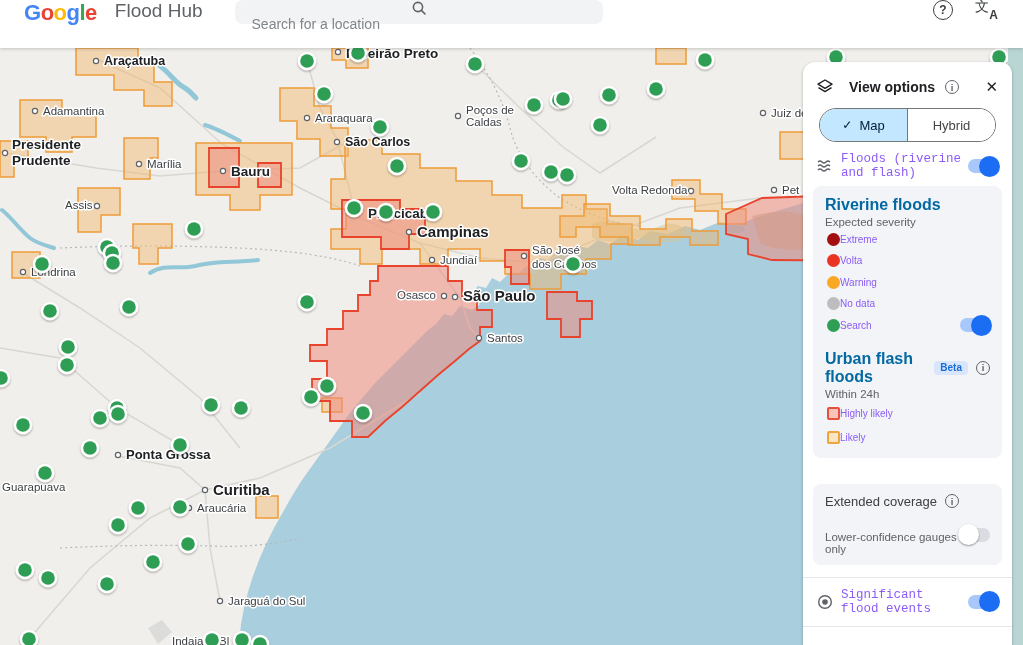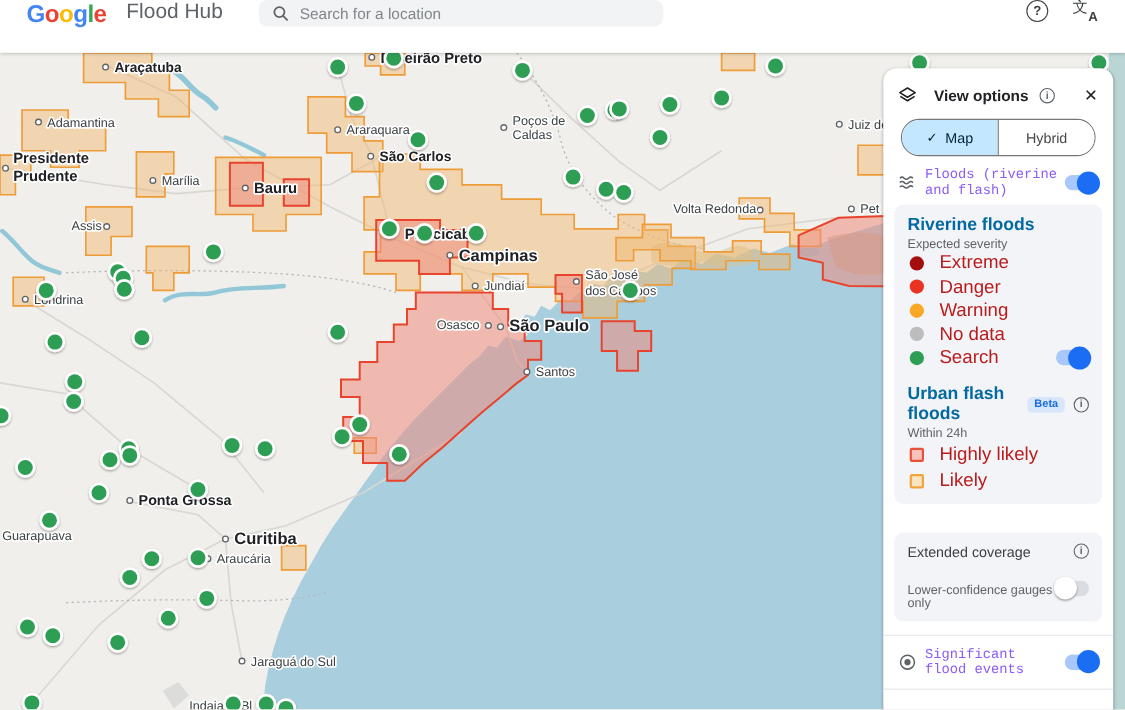--- a/index.html
+++ b/index.html
@@ -8,21 +8,21 @@
 
   
   .topbar { position:absolute; top:0; left:0; width:1023px; height:48px; background:#fff;
             box-shadow:0 1px 3px rgba(60,64,67,.25); display:flex; align-items:flex-start; z-index:30; }
   .logo { font-size:22px; font-weight:700; letter-spacing:-.5px; margin-left:24px; }
   .logo span:nth-child(1){color:#4285F4}.logo span:nth-child(2){color:#EA4335}
   .logo span:nth-child(3){color:#FBBC05}.logo span:nth-child(4){color:#4285F4}
   .logo span:nth-child(5){color:#34A853}.logo span:nth-child(6){color:#EA4335}
   .app-title { font-size:19px; color:#5f6368; margin-left:18px; }
   .searchbox { margin-left:32px; width:368px; height:24px; background:#f1f3f4; border-radius:8px;
-               display:flex; align-items:center; padding:0 12px; }
+               display:flex; align-items:center; padding:0 12px;flex-direction:column; }
   .searchbox input { border:none; outline:none; background:transparent; font-size:14px; color:#3c4043;
                      width:100%; margin-left:10px; font-family:"Liberation Sans",sans-serif; }
   .searchbox input::placeholder { color:#80868b; }
   .topbar-right { margin-left:auto; display:flex; align-items:center; gap:22px; margin-right:26px; }
   .help-icon { width:20px; height:20px; border:1.7px solid #3c4043; border-radius:50%; color:#3c4043;
                font-size:12px; font-weight:700; display:flex; align-items:center; justify-content:center; }
   .translate-icon { position:relative; width:22px; height:20px; color:#3c4043; }
   .translate-icon .zh { position:absolute; left:0; top:-2px; font-size:14px; }
   .translate-icon .en { position:absolute; right:-1px; bottom:-2px; font-size:12px; font-weight:700; }
 
@@ -52,21 +52,21 @@
                       border-radius:50%; background:#1b6ef3; }
   .toggle.off { background:#d9dce1; }
   .toggle.off::after { content:''; position:absolute; left:-2px; top:-3.5px; width:21px; height:21px;
                        border-radius:50%; background:#fff; box-shadow:0 1px 2px rgba(0,0,0,.4); }
   .card { background:#f2f4f8; border-radius:8px; margin:8px 10px 0 10px; padding:10px 12px; }
   .card-title { font-size:16px; font-weight:700; color:#0369a1; }
   .card-sub { font-size:11.5px; color:#5f6368; margin-top:2px; }
   .leg-row { display:flex; align-items:center; height:20.5px; margin-top:1px; }
   .leg-row:first-of-type { margin-top:6px; }
   .leg-dot { width:13px; height:13px; border-radius:50%; margin-left:2px; flex:none; }
-  .leg-lbl { font-size:17px; color:#b91c1c; margin-left:14px; }
+  .leg-lbl { font-size:10px; color:#8b5cf6; }
   .urban-head { display:flex; align-items:center; margin-top:14px; }
   .beta { background:#d8e6fc; color:#1a6dd8; font-size:10px; font-weight:600; border-radius:4px;
           padding:1.5px 6px; margin-left:6px; }
   .urban-head .info { margin-left:8px; }
   .sw-row { display:flex; align-items:center; height:21px; margin-top:3px; }
   .swatch { width:13px; height:13px; border-radius:2px; border:2px solid; margin-left:2px; flex:none; }
   .divider { height:1px; background:#e4e7ea; margin-top:12px; }
   .ev-card { display:flex; align-items:center; height:36px; }
   .halo-dot { width:16px; height:16px; border-radius:50%; display:flex; align-items:center; justify-content:center; flex:none; }
   .halo-dot i { width:9px; height:9px; border-radius:50%; display:block; }
@@ -504,21 +504,21 @@
   <div class="card">
     <div class="card-title">Riverine floods</div>
     <div class="card-sub">Expected severity</div>
 
     <div class="leg-row">
       <span class="leg-dot" style="background: rgb(165, 14, 14);"></span>
       <span class="leg-lbl">Extreme</span>
     </div>
     <div class="leg-row">
       <span class="leg-dot" style="background: rgb(234, 51, 35);"></span>
-      <span class="leg-lbl">Danger</span>
+      <span class="leg-lbl">Volta</span>
     </div>
     <div class="leg-row">
       <span class="leg-dot" style="background: rgb(249, 168, 37);"></span>
       <span class="leg-lbl">Warning</span>
     </div>
     <div class="leg-row">
       <span class="leg-dot" style="background: rgb(189, 189, 189);"></span>
       <span class="leg-lbl">No data</span>
     </div>
     <div class="leg-row">
@@ -537,21 +537,21 @@
       <span class="swatch" style="background: rgb(248, 195, 184); border-color: rgb(232, 80, 60);"></span>
       <span class="leg-lbl">Highly likely</span>
     </div>
     <div class="sw-row">
       <span class="swatch" style="background: rgb(251, 228, 194); border-color: rgb(240, 164, 60);"></span>
       <span class="leg-lbl">Likely</span>
     </div>
   </div>
 
   <div class="card" style="margin-top:26px;">
-    <div style="display:flex;align-items:center;justify-content:space-between;">
+    <div style="display:flex;align-items:center;">
       <span style="font-size:13px;font-weight:500;color:#3c4043;">Extended coverage</span>
       <i class="info" style="margin-left:8px;">i</i>
     </div>
     <div style="display:flex;align-items:center;margin-top:6px;">
       <span class="card-sub" style="margin-top:16px;">Lower-confidence gauges only</span>
       <div class="toggle off"></div>
     </div>
   </div>
 
   <div class="divider"></div>

